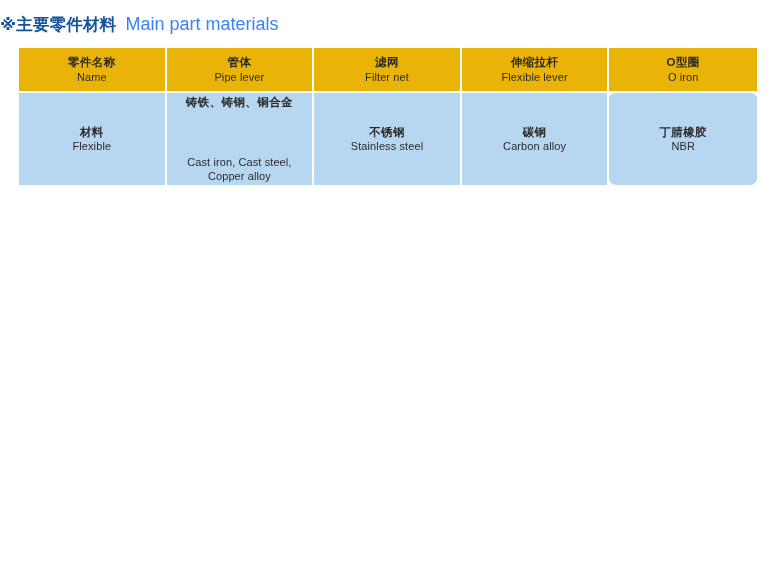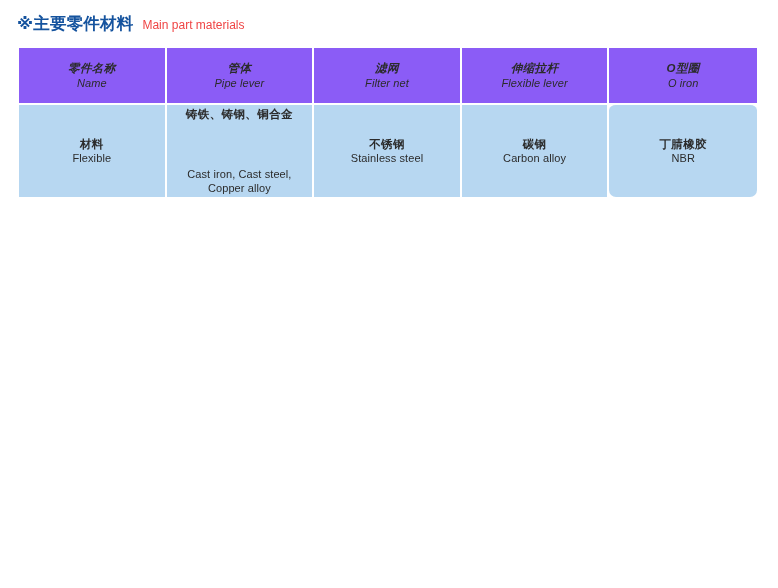--- a/index.html
+++ b/index.html
@@ -11,37 +11,37 @@
     width: 778px;
     height: 588px;
     position: relative;
     font-family: "Liberation Sans", "DejaVu Sans", sans-serif;
     overflow: hidden;
   }
 
   
   .section-title {
     position: absolute;
-    left: 17px;
+    left: 0;
     top: 15px;
     display: flex;
     align-items: baseline;
     white-space: nowrap;
   }
   .title-cn {
     font-size: 16.5px;
     font-weight: bold;
     color: #15539e;
     letter-spacing: 0.2px;
     line-height: 1;
   }
   .title-en {
-    font-size: 12px;
+    font-size: 18px;
     font-weight: normal;
-    color: #ef4444;
+    color: #3b82f6;
     margin-left: 9px;
     line-height: 1;
   }
 
   
   .materials-table {
     position: absolute;
     left: 19px;
     top: 48px;
     width: 738px;
@@ -49,25 +49,24 @@
     border-spacing: 0;
     table-layout: fixed;
   }
   .materials-table td {
     padding: 0;
     vertical-align: middle;
     text-align: center;
   }
 
   .head-cell {
-    background: #8b5cf6;
-    height: 55px;
+    background: #eab308;
+    height: 43px;
     border-right: 2px solid #ffffff;
     color: #2b2b2b;
-    font-style: italic;
   }
   .head-cell:last-child { border-right: none; }
 
   .body-cell {
     background: #b7d7f1;
     height: 51px;
     border-right: 2px solid #ffffff;
     border-top: 2px solid #ffffff;
     color: #2b2b2b;
   }

